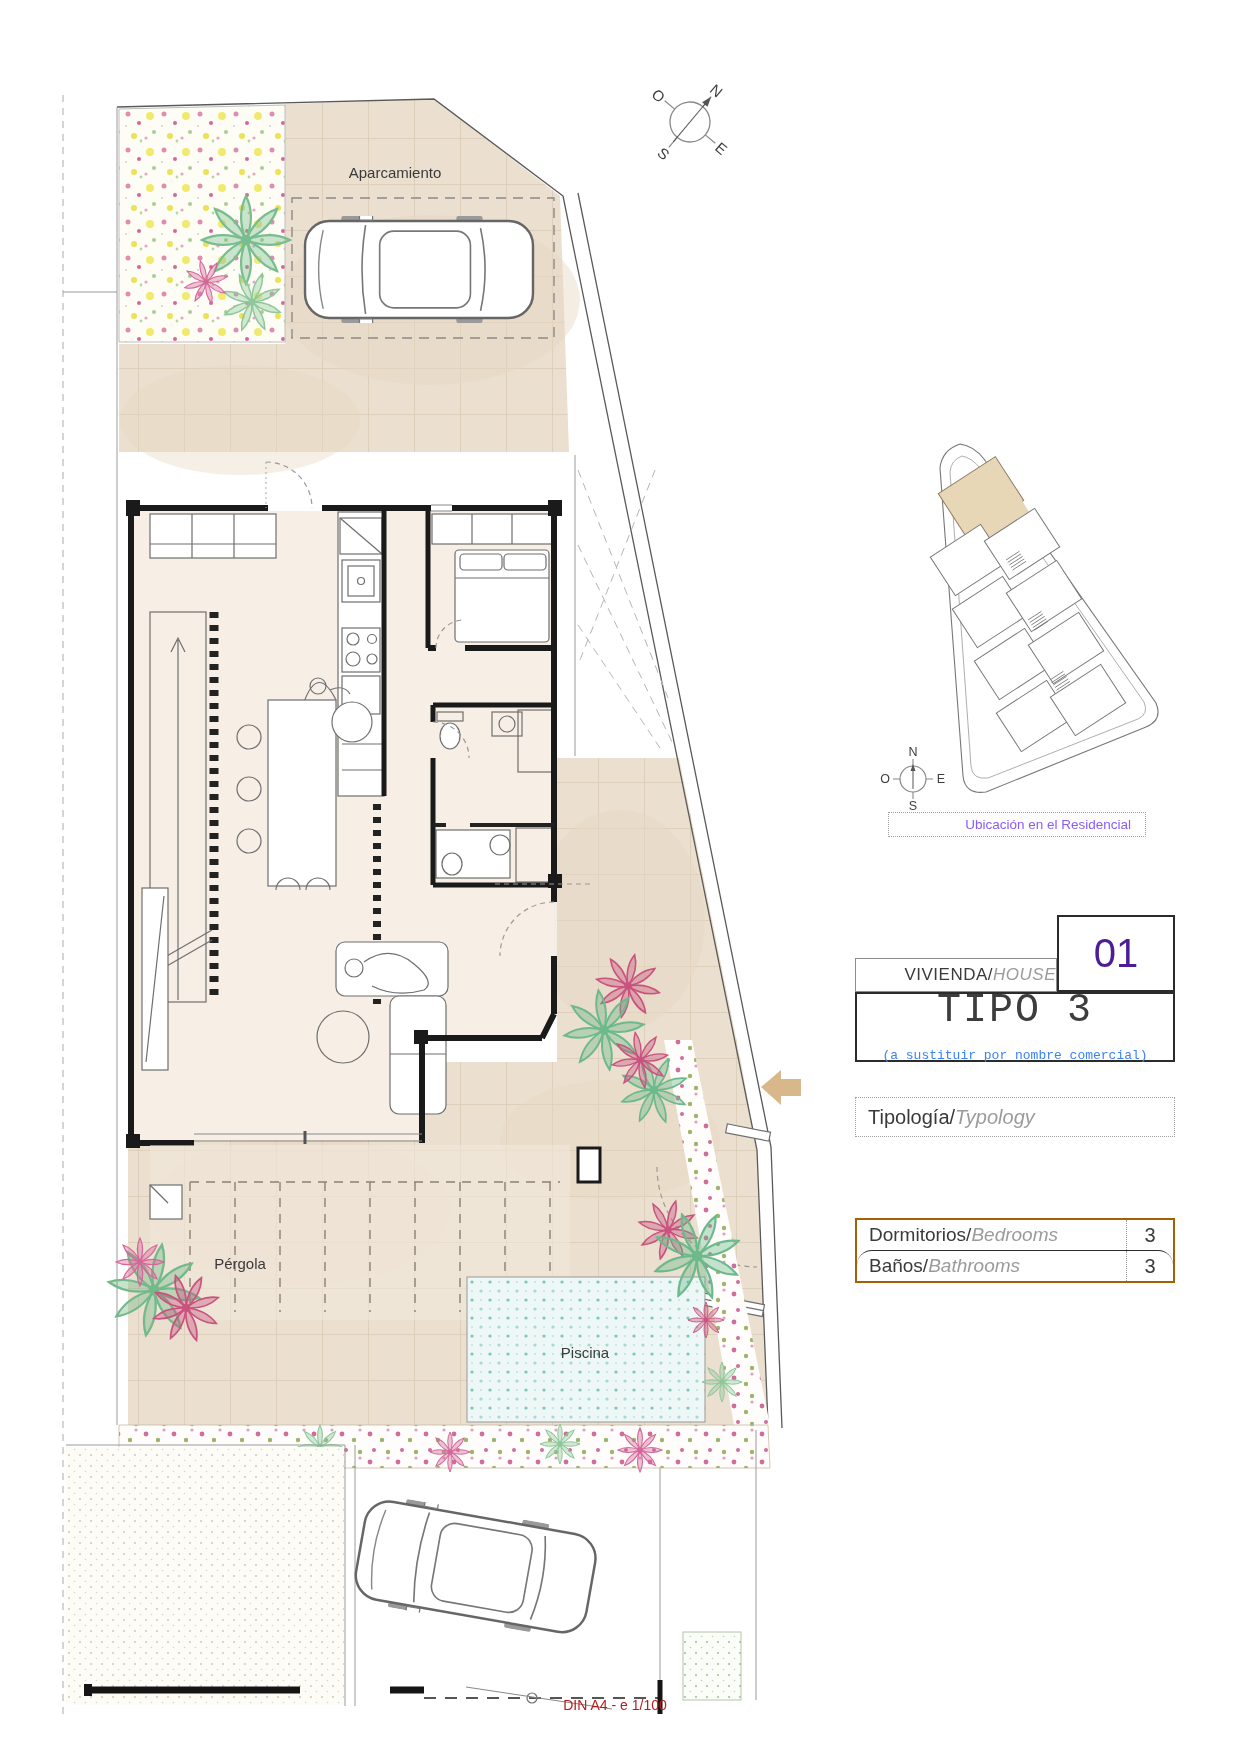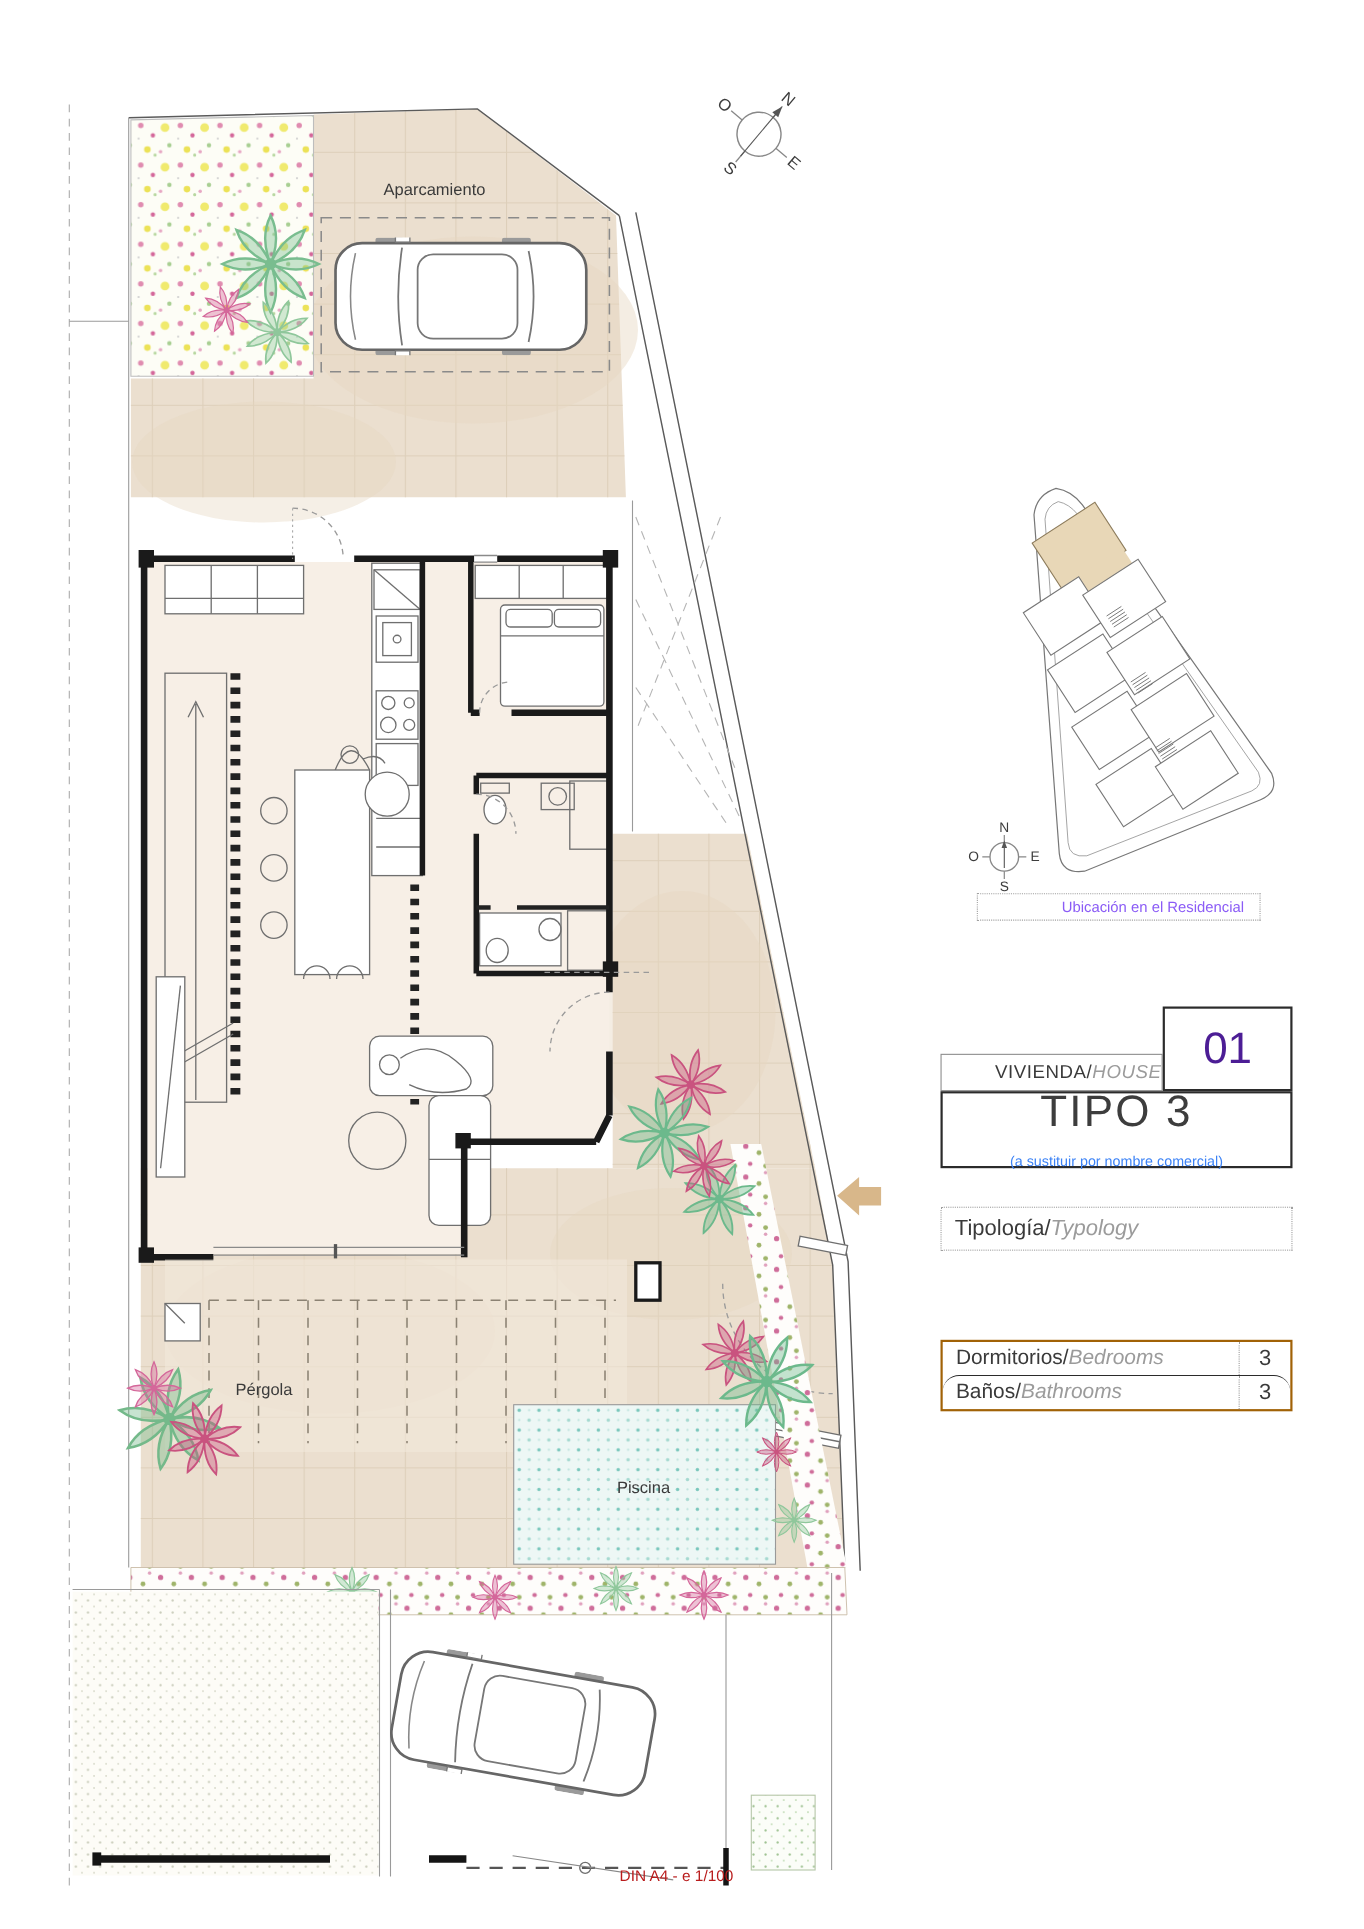--- a/index.html
+++ b/index.html
@@ -29,21 +29,21 @@
     border:1px dotted #a0a0a0;display:flex;align-items:center;justify-content:flex-end;
     padding-right:14px;font-size:13.5px;color:#8b5cf6;box-sizing:border-box;}
   .vivienda-box{position:absolute;left:855px;top:958px;width:202px;height:34px;
     border:1px solid #8d8d8d;display:flex;align-items:center;justify-content:flex-end;
     font-size:17px;letter-spacing:.5px;color:#3a3a3a;box-sizing:border-box;background:#fff;}
   .unit-box{position:absolute;left:1057px;top:915px;width:118px;height:77px;
     border:2px solid #2b2b2b;display:flex;align-items:center;justify-content:center;
     font-size:40px;font-weight:300;color:#4c1d95;box-sizing:border-box;background:#fff;}
   .tipo-box{position:absolute;left:855px;top:992px;width:320px;height:70px;
     border:2px solid #2b2b2b;display:flex;flex-direction:column;align-items:center;
-    justify-content:center;box-sizing:border-box;background:#fff;}
+    justify-content:center;box-sizing:border-box;background:#fff;font-family:Liberation Mono, monospace;}
   .tipo-title{font-size:40px;font-weight:300;letter-spacing:2px;color:#3d3d3d;line-height:1;}
   .tipo-note{font-size:13px;color:#3b82f6;margin-top:17px;}
   .typ-label{position:absolute;left:855px;top:1097px;width:320px;height:40px;
     border:1px dotted #a0a0a0;display:flex;align-items:center;padding-left:12px;
     font-size:20px;color:#3a3a3a;box-sizing:border-box;}
   .typ-value{position:absolute;left:855px;top:1136px;width:320px;height:60px;
     border:1px dotted #a0a0a0;display:flex;flex-direction:column;justify-content:center;
     padding-left:12px;font-size:20px;color:#3a3a3a;box-sizing:border-box;line-height:1.35;}
   .en{font-style:italic;color:#9b9b9b;}
   .spec-table{position:absolute;left:855px;top:1218px;width:320px;height:65px;

